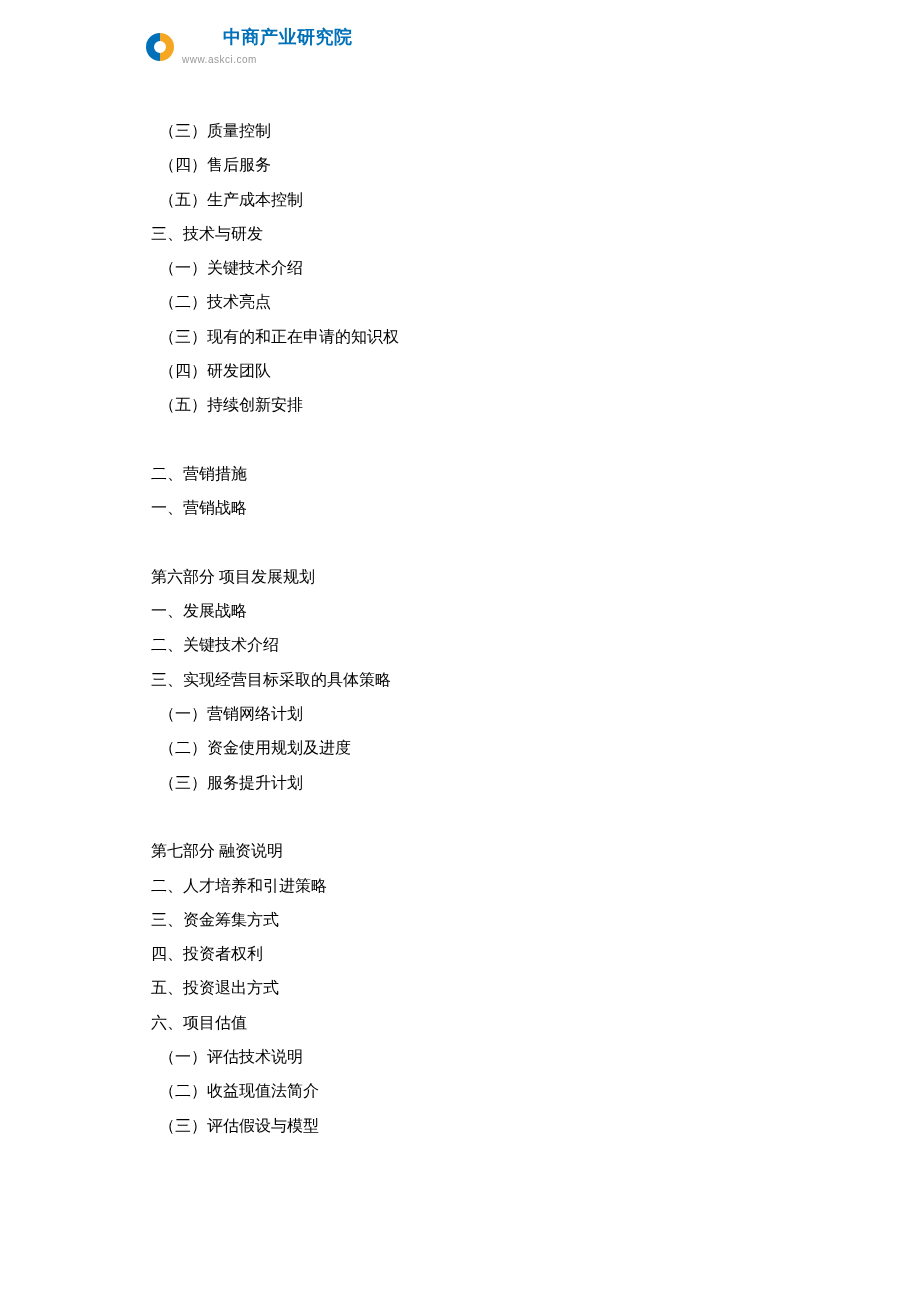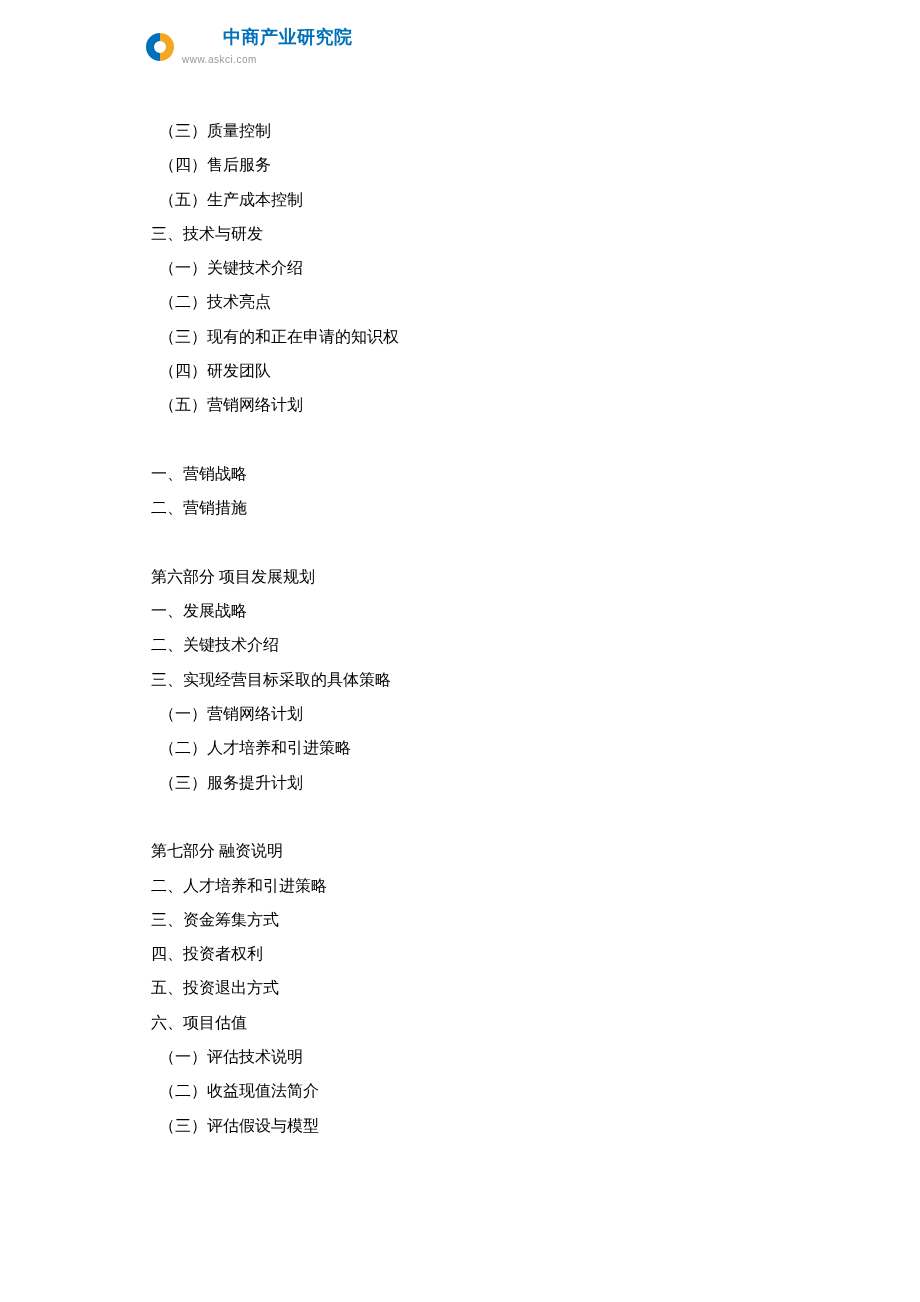--- a/index.html
+++ b/index.html
@@ -86,31 +86,31 @@
 
 <div class="content">
     <div class="line sub">（三）质量控制</div>
     <div class="line sub">（四）售后服务</div>
     <div class="line sub">（五）生产成本控制</div>
     <div class="line">三、技术与研发</div>
     <div class="line sub">（一）关键技术介绍</div>
     <div class="line sub">（二）技术亮点</div>
     <div class="line sub">（三）现有的和正在申请的知识权</div>
     <div class="line sub">（四）研发团队</div>
-    <div class="line sub">（五）营销网络计划</div>
+    <div class="line sub">（五）持续创新安排</div>
     <div class="blank"></div>
+    <div class="line">二、营销措施</div>
     <div class="line">一、营销战略</div>
-    <div class="line">二、营销措施</div>
     <div class="blank"></div>
     <div class="line">第六部分 项目发展规划</div>
     <div class="line">一、发展战略</div>
     <div class="line">二、关键技术介绍</div>
     <div class="line">三、实现经营目标采取的具体策略</div>
     <div class="line sub">（一）营销网络计划</div>
-    <div class="line sub">（二）人才培养和引进策略</div>
+    <div class="line sub">（二）资金使用规划及进度</div>
     <div class="line sub">（三）服务提升计划</div>
     <div class="blank"></div>
     <div class="line">第七部分 融资说明</div>
     <div class="line">二、人才培养和引进策略</div>
     <div class="line">三、资金筹集方式</div>
     <div class="line">四、投资者权利</div>
     <div class="line">五、投资退出方式</div>
     <div class="line">六、项目估值</div>
     <div class="line sub">（一）评估技术说明</div>
     <div class="line sub">（二）收益现值法简介</div>

